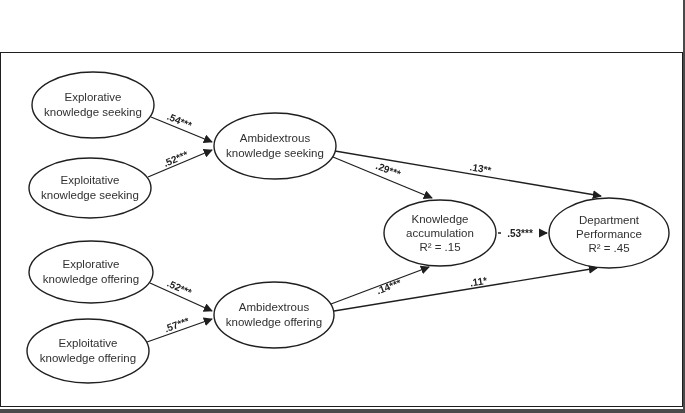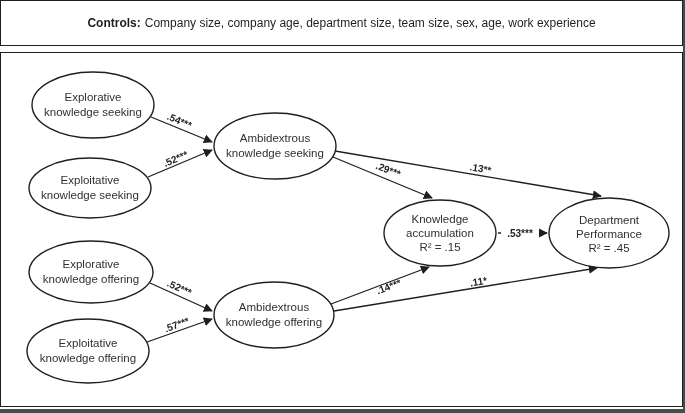--- a/index.html
+++ b/index.html
@@ -69,24 +69,20 @@
     font-weight: bold;
     fill: #1f1f1f;
     text-anchor: middle;
   }
 </style>
 </head>
 <body>
 
 <div class="frame">
 
-  <div class="controls-box">
-    <span class="ctl-prefix">Controls:</span>
-    <span>Company size, company age, department size, team size, sex, age, work experience</span>
-  </div>
 
   <div class="main-box">
     <svg width="681" height="353" viewBox="0 52 681 353">
 
       <defs>
         <marker id="arr" viewBox="0 0 10 10" refX="9" refY="5" markerWidth="7" markerHeight="7" orient="auto-start-reverse">
           <path d="M0,0 L10,5 L0,10 z" fill="#1f1f1f"></path>
         </marker>
       </defs>
 

